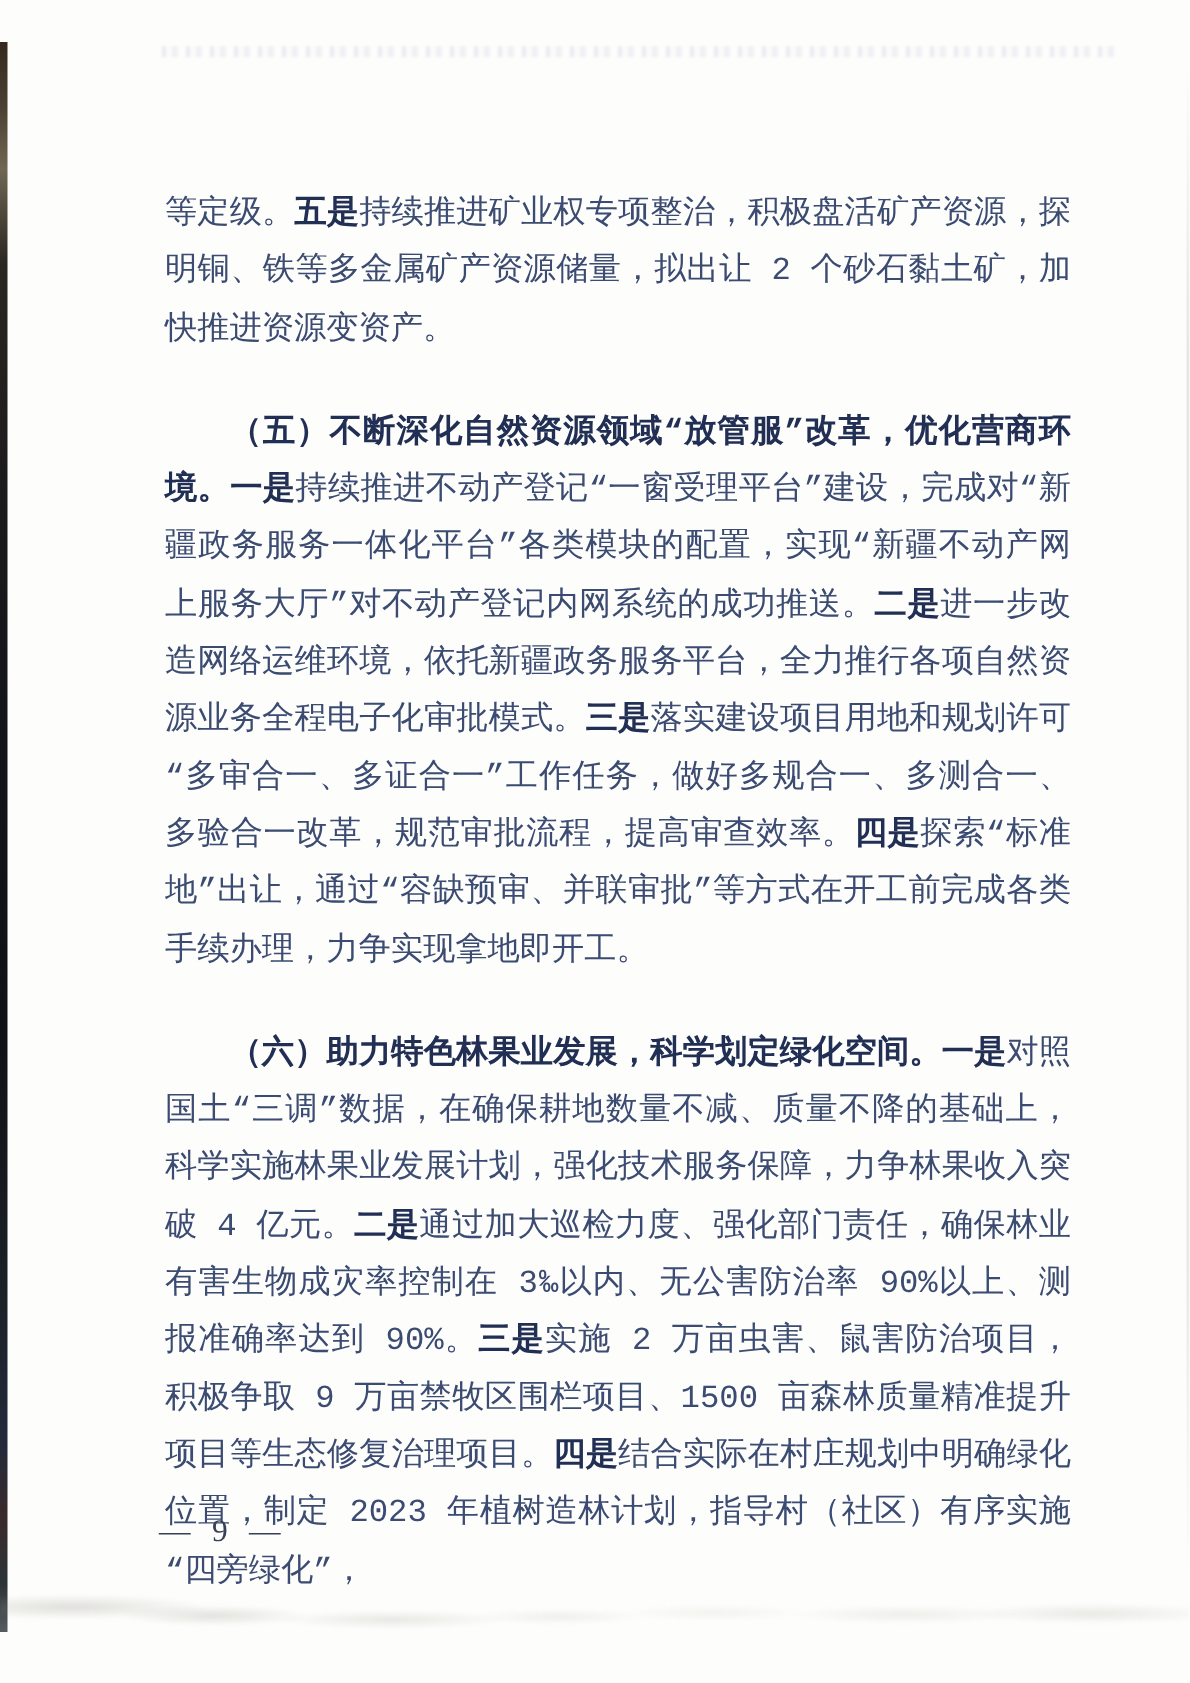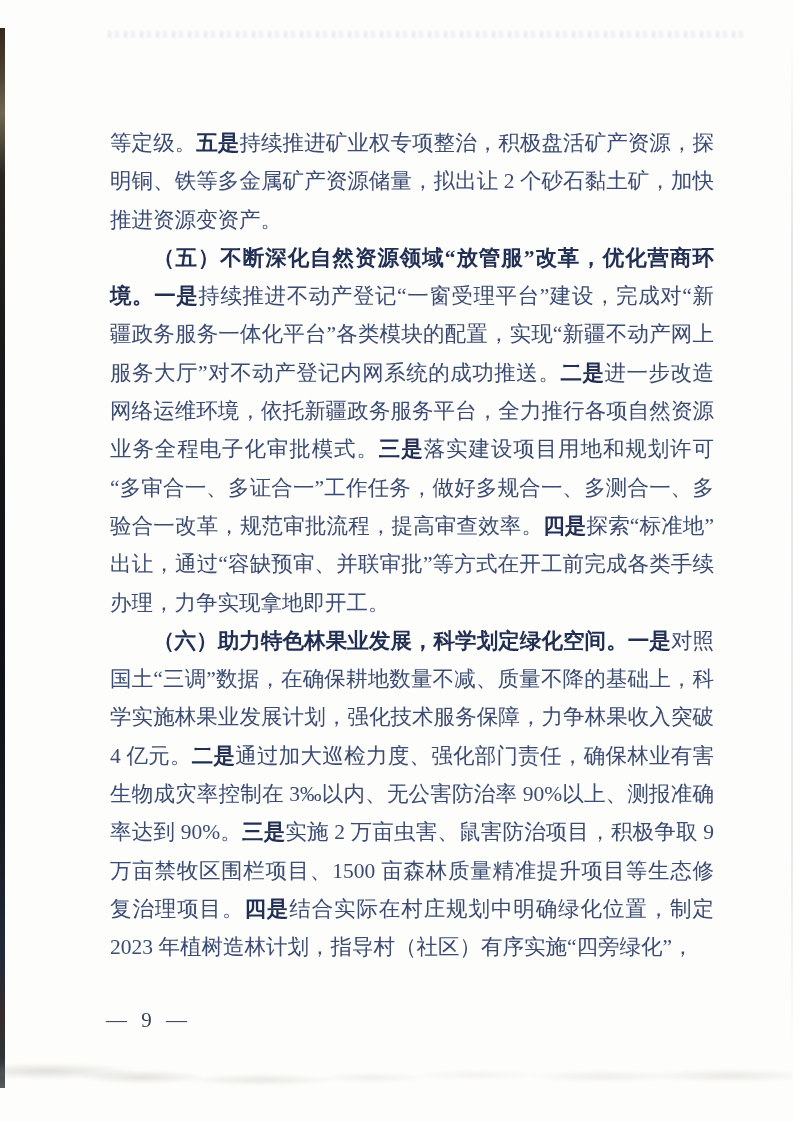--- a/index.html
+++ b/index.html
@@ -81,23 +81,25 @@
     width: 604px;
     color: var(--body-text, #3b4b72);
     font-size: 21.5px;
     line-height: 38.3px;
     text-align: justify;
     text-justify: inter-character;
   }
   p.para {
     margin: 0;
     padding: 0;
+    font-family: Liberation Mono, monospace;
   }
   p.para.indent {
     text-indent: 43px;
+    margin-top: 31px;
   }
   .seg { font-weight: normal; }
   .seg.bold {
     font-weight: bold;
     color: var(--bold-text, #222f55);
   }
   .footer {
     position: absolute;
     left: 106px;
     top: 1008px;

